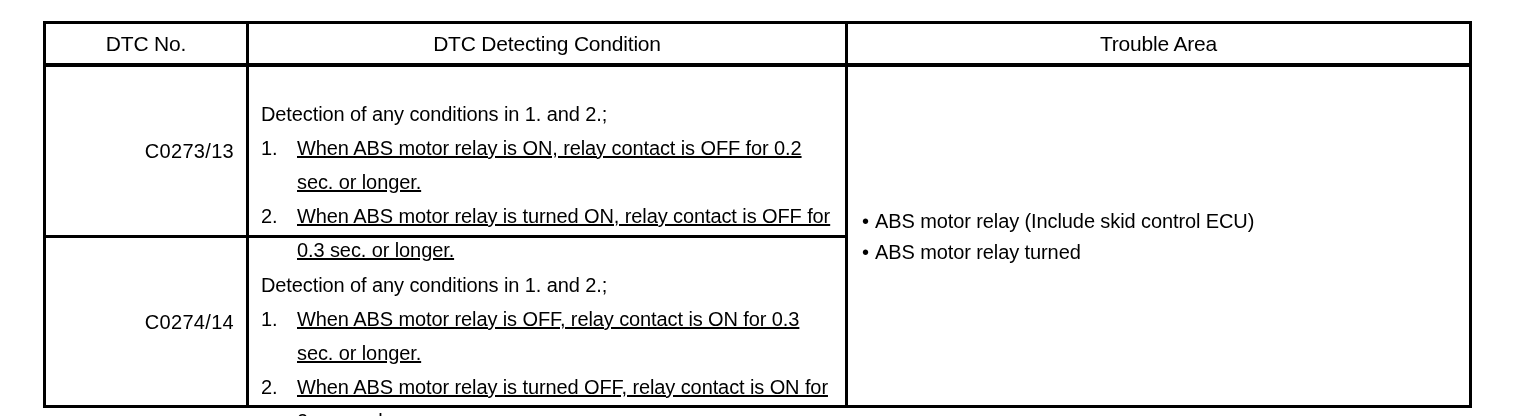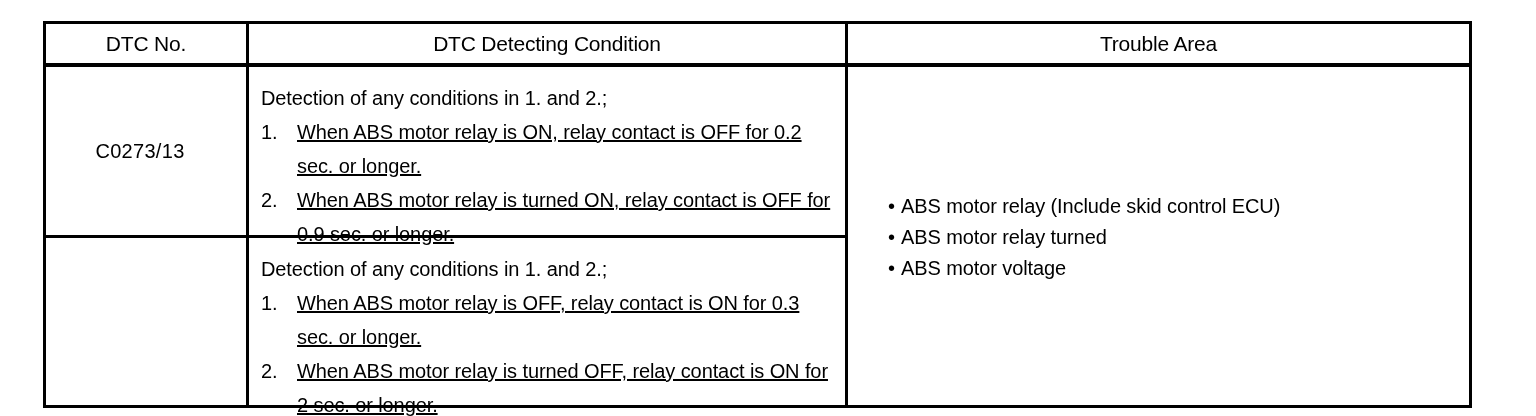--- a/index.html
+++ b/index.html
@@ -85,32 +85,32 @@
   .cell {
     position: absolute;
     box-sizing: border-box;
   }
 
   .cell-dtcno {
     left: 0px;
     width: 188px;
     display: flex;
     align-items: center;
-    justify-content: center;
+    justify-content: flex-end;
     font-size: 20px;
     letter-spacing: 0.3px;
     white-space: nowrap;
   }
   .cell-dtcno-1 { top: 43px;  height: 168px; }
   .cell-dtcno-2 { top: 214px; height: 169px; }
 
   .cell-cond {
     left: 203px;
     width: 596px;
-    padding: 14px 8px 0 12px;
+    padding: 30px 8px 0 12px;
   }
   .cell-cond-1 { top: 43px;  height: 168px; }
   .cell-cond-2 { top: 214px; height: 169px; }
 
   .cond-lead {
     font-size: 20px;
     line-height: 34px;
     white-space: nowrap;
     letter-spacing: -0.1px;
   }
@@ -128,21 +128,21 @@
     font-size: 20px;
     line-height: 34px;
   }
   .cond-text {
     display: block;
     white-space: normal;
     text-decoration: underline;
   }
 
   .cell-trouble {
-    left: 828px;
+    left: 802px;
     width: 621px;
     top: 43px;
     height: 340px;
     display: flex;
     flex-direction: column;
     justify-content: center;
     padding-left: 14px;
   }
   .trouble-line {
     font-size: 20px;
@@ -183,43 +183,43 @@
     </div>
 
     <div class="cell cell-cond cell-cond-1">
       <div class="cond-lead">Detection of any conditions in 1. and 2.;</div>
       <div class="cond-item">
         <span class="cond-num">1.</span>
         <span class="cond-text">When ABS motor relay is ON, relay contact is OFF for 0.2 sec. or longer.</span>
       </div>
       <div class="cond-item">
         <span class="cond-num">2.</span>
-        <span class="cond-text">When ABS motor relay is turned ON, relay contact is OFF for 0.9 sec. or longer.</span>
-      </div>
-    </div>
-
+        <span class="cond-text">When ABS motor relay is turned ON, relay contact is OFF for 0.3 sec. or longer.</span>
+      </div>
+    </div>
+
+    <div class="cell cell-dtcno cell-dtcno-2">
+      <span>C0274/14</span>
+    </div>
 
     <div class="cell cell-cond cell-cond-2">
       <div class="cond-lead">Detection of any conditions in 1. and 2.;</div>
       <div class="cond-item">
         <span class="cond-num">1.</span>
         <span class="cond-text">When ABS motor relay is OFF, relay contact is ON for 0.3 sec. or longer.</span>
       </div>
       <div class="cond-item">
         <span class="cond-num">2.</span>
         <span class="cond-text">When ABS motor relay is turned OFF, relay contact is ON for 2 sec. or longer.</span>
       </div>
     </div>
 
     <div class="cell cell-trouble">
       <div class="trouble-line">
         <span class="trouble-bullet">•</span><span>ABS motor relay (Include skid control ECU)</span>
       </div>
       <div class="trouble-line">
         <span class="trouble-bullet">•</span><span>ABS motor relay turned</span>
       </div>
-      <div class="trouble-line">
-        <span class="trouble-bullet">•</span><span>ABS motor voltage</span>
-      </div>
     </div>
 
   </div>
 </div>
 
 </body></html>

